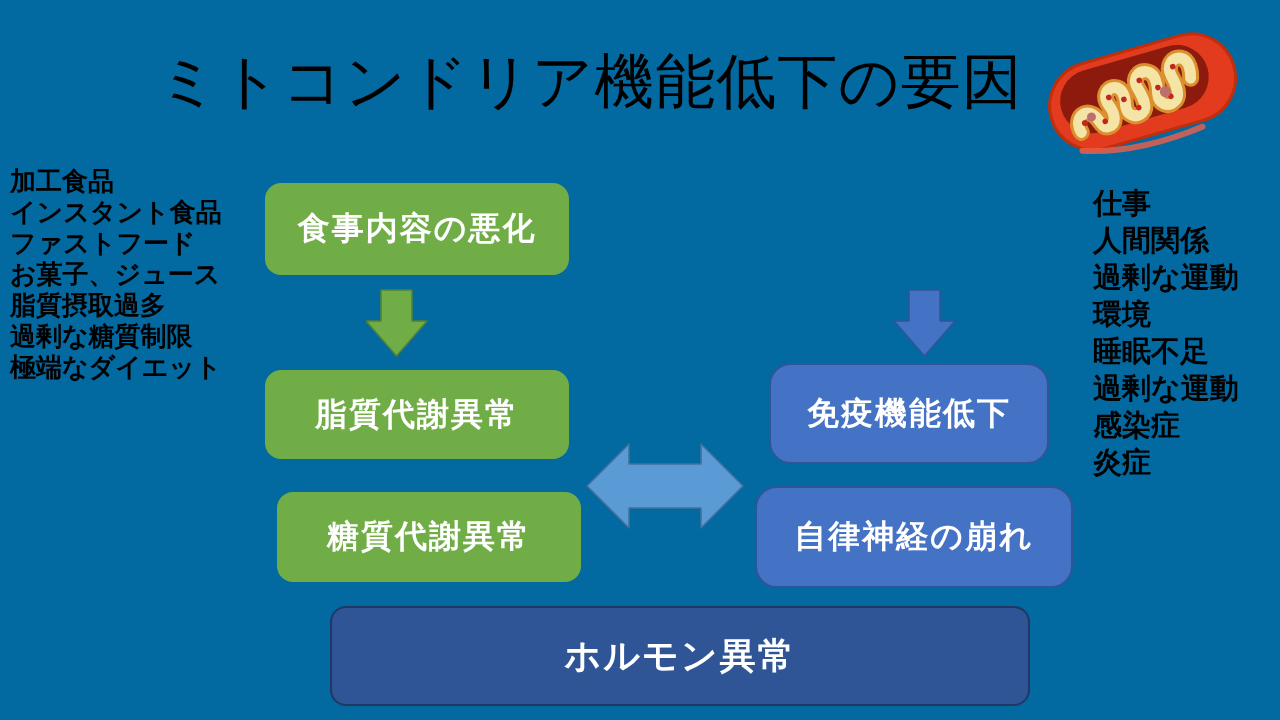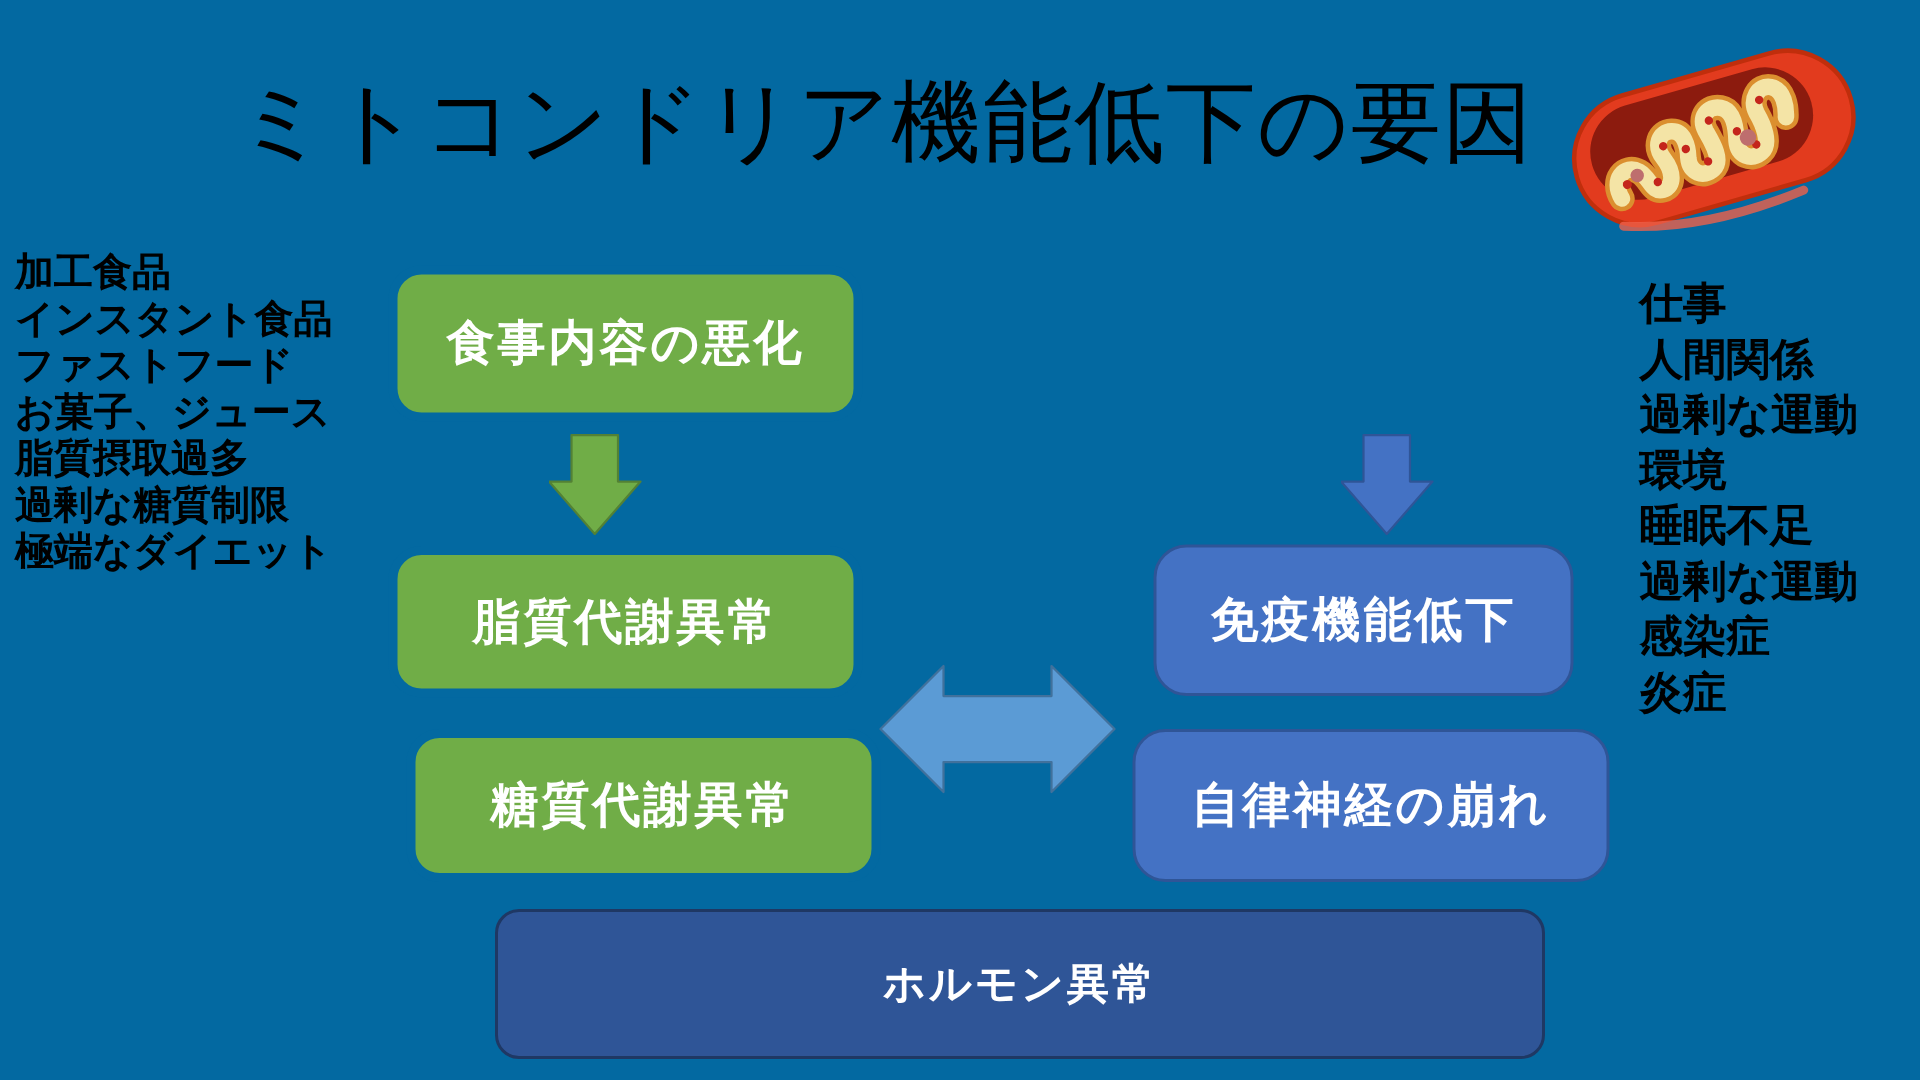--- a/index.html
+++ b/index.html
@@ -50,21 +50,21 @@
     justify-content: center;
     color: #ffffff;
     font-weight: 700;
     font-size: 32px;
     letter-spacing: 2px;
     border-radius: 22px;
     white-space: nowrap;
   }
   .box.green { background: #70AD47; border: 6px solid #0369a1; }
   .box.blue  { background: #4472C4; border: 2px solid #2F5597; }
-  .box.dark  { background: #2F5597; border: 2px solid #1F3864; border-radius: 16px; font-size: 28px; }
+  .box.dark  { background: #2F5597; border: 2px solid #1F3864; border-radius: 16px; font-size: 36px; }
   #green-box-1 { left: 259px; top: 177px; width: 316px; height: 104px; }
   #green-box-2 { left: 259px; top: 364px; width: 316px; height: 101px; }
   #green-box-3 { left: 259px; top: 486px; width: 316px; height: 102px; margin-left: 12px; }
   #blue-box-1  { left: 755px; top: 177px; width: 318px; height: 103px; }
   #blue-box-2  { left: 755px; top: 363px; width: 280px; height: 101px; margin-left: 14px; }
   #blue-box-3  { left: 755px; top: 486px; width: 318px; height: 102px; }
   #bottom-box  { left: 330px; top: 606px; width: 700px; height: 100px; }
   .arrow-svg { position: absolute; display: block; }
   #green-down-arrow { left: 366px; top: 289px; }
   #blue-down-arrow  { left: 894px; top: 289px; }

